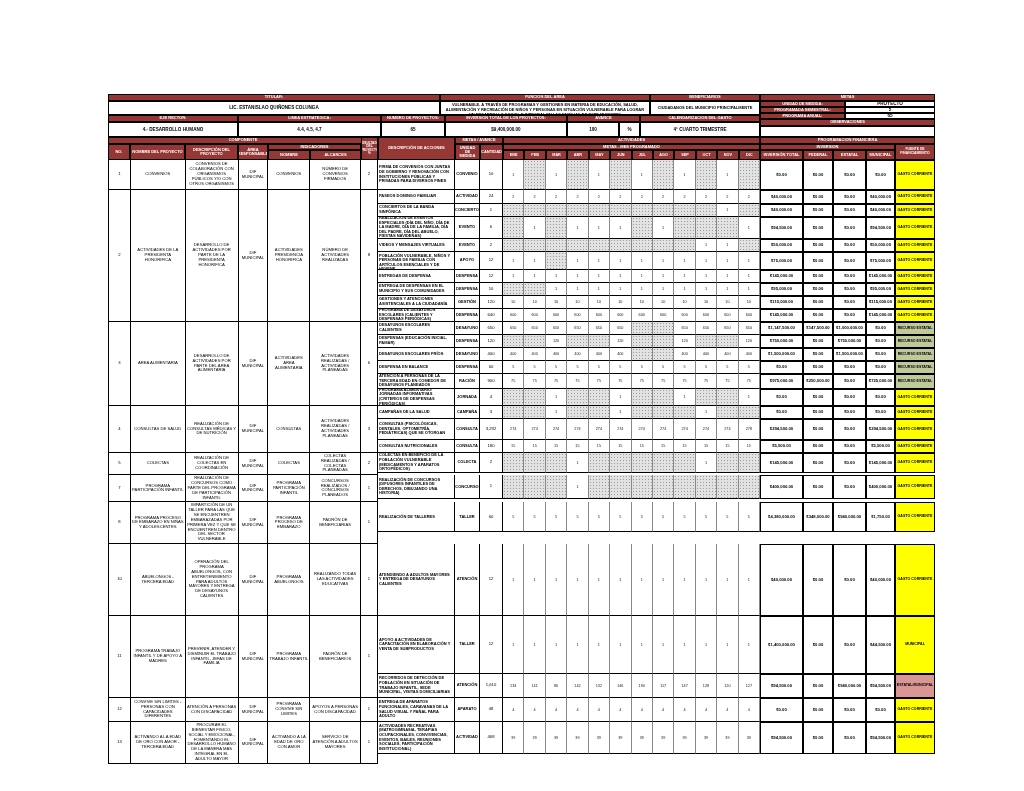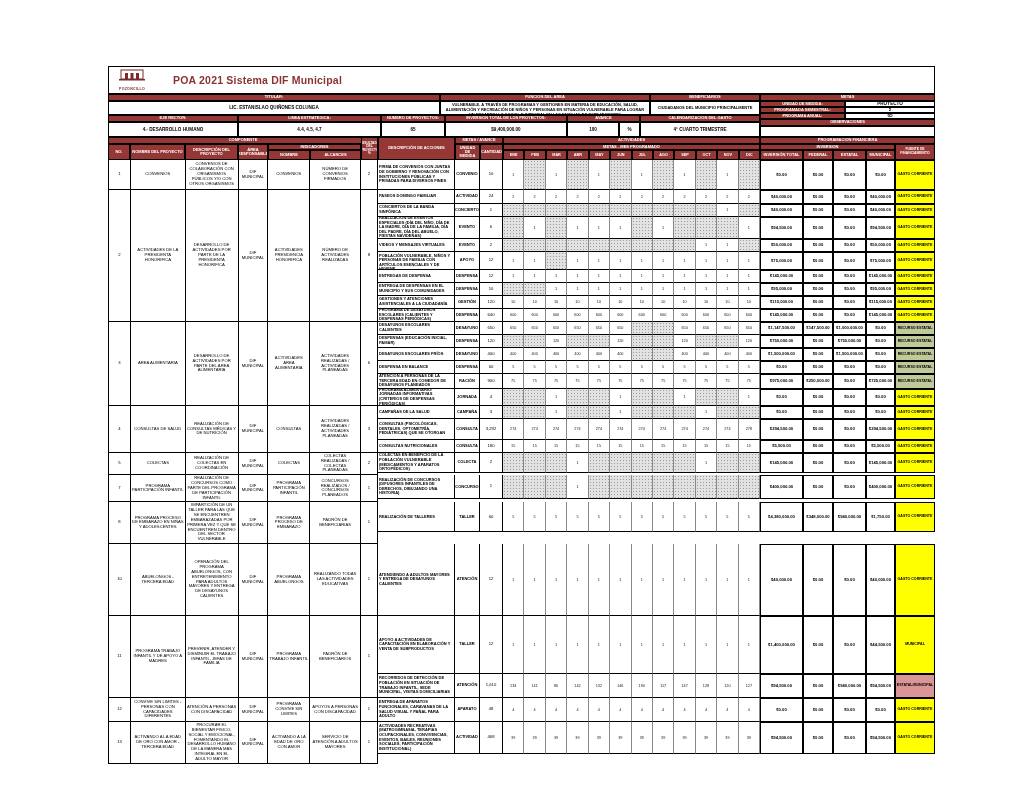--- a/index.html
+++ b/index.html
@@ -30,35 +30,20 @@
   .money{font-weight:bold;font-size:4.2px;border:1.5px solid #000;}
   .fuente{font-size:3.6px;font-weight:bold;border:1.5px solid #000;line-height:1.1;}
   .w-no{width:22px}.w-nom{width:55px}.w-desc{width:53px}.w-area{width:30px}.w-ind{width:42px}.w-alc{width:51px}.w-pct{width:17px}
   .w-acc{width:77px}.w-uni{width:25px}.w-can{width:23px}.w-inv{width:43px}.w-fed{width:30px}.w-est{width:33px}.w-mun{width:29px}.w-fue{width:40px}
 </style>
 </head>
 <body>
 
 <div class="sheet">
 
-  <div class="titleband">
-    <div class="logo">
-      <span>
-        <svg width="30" height="16" viewBox="0 0 30 16">
-          <rect x="4" y="2" width="22" height="9" fill="none" stroke="#7a2a2a" stroke-width="1"></rect>
-          <rect x="8" y="5" width="3" height="6" fill="#7a2a2a"></rect>
-          <rect x="13.5" y="5" width="3" height="6" fill="#7a2a2a"></rect>
-          <rect x="19" y="5" width="3" height="6" fill="#7a2a2a"></rect>
-          <rect x="2" y="11" width="26" height="1.5" fill="#7a2a2a"></rect>
-        </svg>
-      </span>
-      <span class="logo-caption">POZONCILLO</span>
-    </div>
-    <div class="doc-title">POA 2021 Sistema DIF Municipal</div>
-  </div>
 
   <div class="hc" style="left:0;top:28px;width:332px;height:7px;">TITULAR:</div>
   <div class="hv" style="left:0;top:35px;width:332px;height:14px;">LIC. ESTANISLAO QUIÑONES COLUNGA</div>
 
   <div class="hc" style="left:332px;top:28px;width:210px;height:7px;">FUNCIÓN DEL ÁREA</div>
   <div class="hv small" style="left:332px;top:35px;width:210px;height:14px;">PRESTAR SERVICIOS DE ASISTENCIA SOCIAL Y APOYOS DE EDUCACIÓN Y SALUD A LA POBLACIÓN VULNERABLE, A TRAVÉS DE PROGRAMAS Y GESTIONES EN MATERIA DE EDUCACIÓN, SALUD, ALIMENTACIÓN Y RECREACIÓN DE NIÑOS Y PERSONAS EN SITUACIÓN VULNERABLE PARA LOGRAR UN DESARROLLO SOCIAL E INTEGRAL EN LAS FAMILIAS DE ESTE MUNICIPIO</div>
 
   <div class="hc" style="left:542px;top:28px;width:110px;height:7px;">BENEFICIARIOS</div>
   <div class="hv small" style="left:542px;top:35px;width:110px;height:14px;">CIUDADANOS DEL MUNICIPIO PRINCIPALMENTE</div>
 

